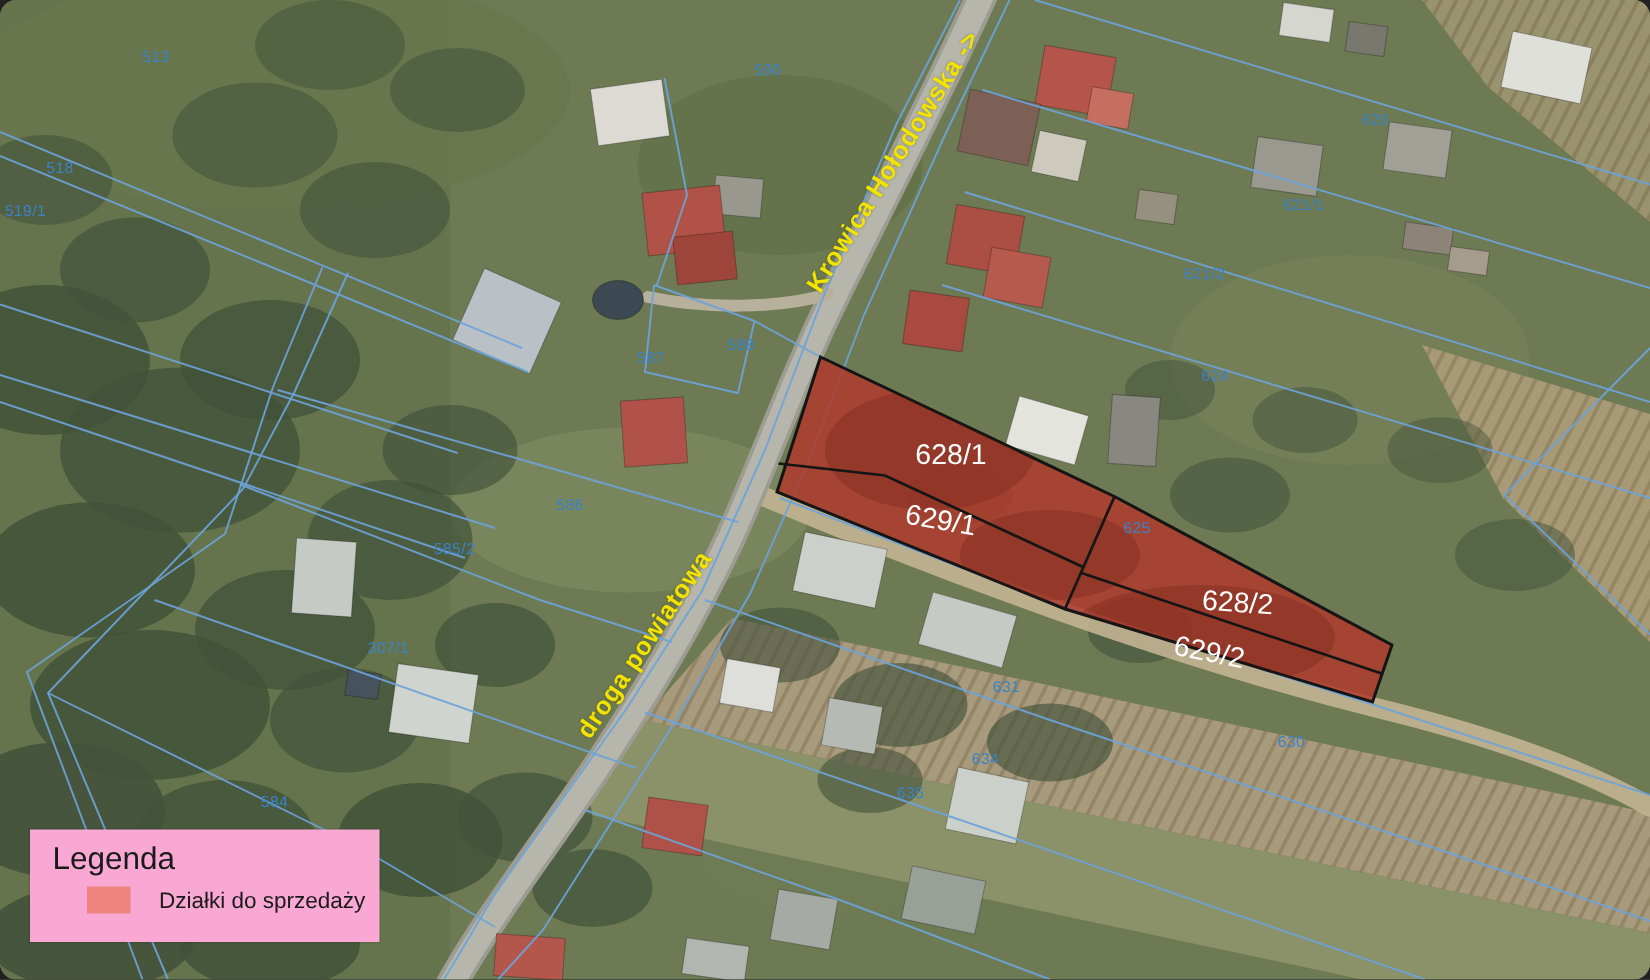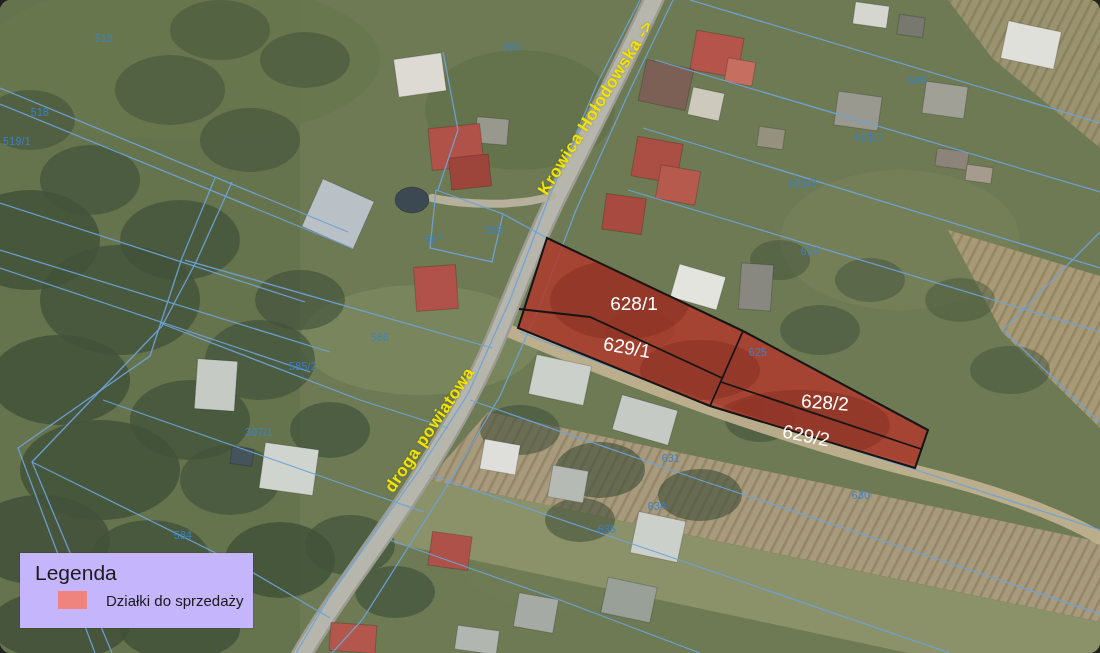--- a/index.html
+++ b/index.html
@@ -24,21 +24,21 @@
   }
   .sale-parcel-label{
     position:absolute;font-size:19px;color:var(--sale-label-color,#fff);
     white-space:nowrap;transform-origin:center;
   }
   .cadline{fill:none;stroke:var(--cadastral-line,#6ea3d8);stroke-width:1.3;opacity:.92;}
   .sale-area{fill:var(--sale-fill,#b0392c);fill-opacity:.84;stroke:var(--sale-stroke,#151515);stroke-width:2;}
   .sale-divider{fill:none;stroke:var(--sale-stroke,#151515);stroke-width:1.8;}
   .legend{
     position:absolute;left:20px;top:553px;width:233px;height:75px;
-    background:#c4b5fd;box-shadow:0 0 0 1px rgba(0,0,0,.08);
+    background:#f9a8d4;box-shadow:0 0 0 1px rgba(0,0,0,.08);
   }
   .legend-title{font-size:21px;color:#1a1a1a;margin:8px 0 0 15px;}
   .legend-item{display:flex;align-items:center;margin:6px 0 0 18px;padding-left:20px;}
   .legend-swatch{width:29px;height:18px;background:var(--legend-swatch,#ef837d);flex:0 0 auto;}
   .legend-item-label{font-size:15px;color:#1a1a1a;margin-left:19px;}
 </style>
 </head>
 <body>
 
 <div class="stage" style="--cadastral-line: #6ea3d8; --num-color: #3c82c6; --road-label-color: #f2e400; --sale-fill: #b0392c; --sale-stroke: #151515; --sale-label-color: #ffffff; --legend-swatch: #ef837d;">

